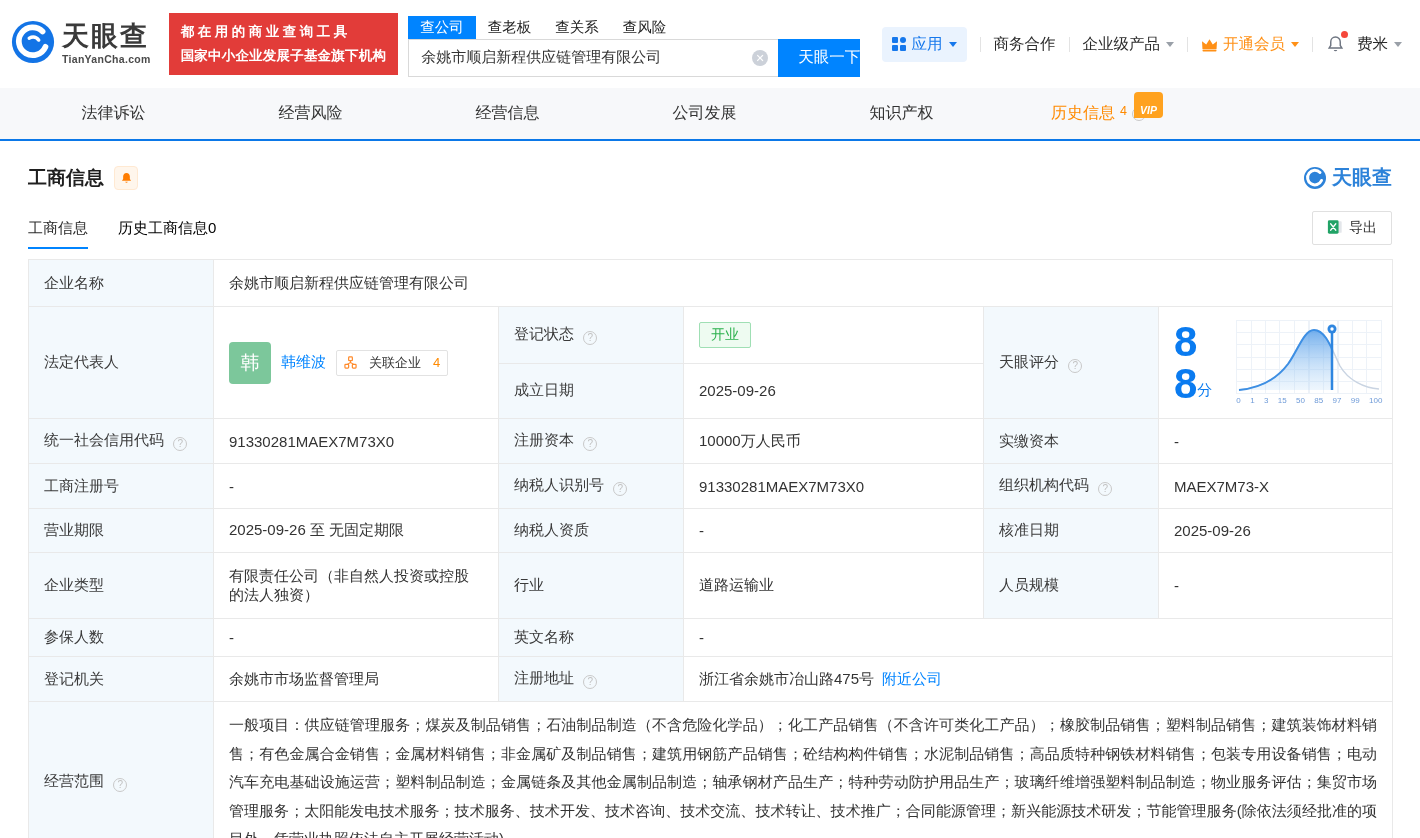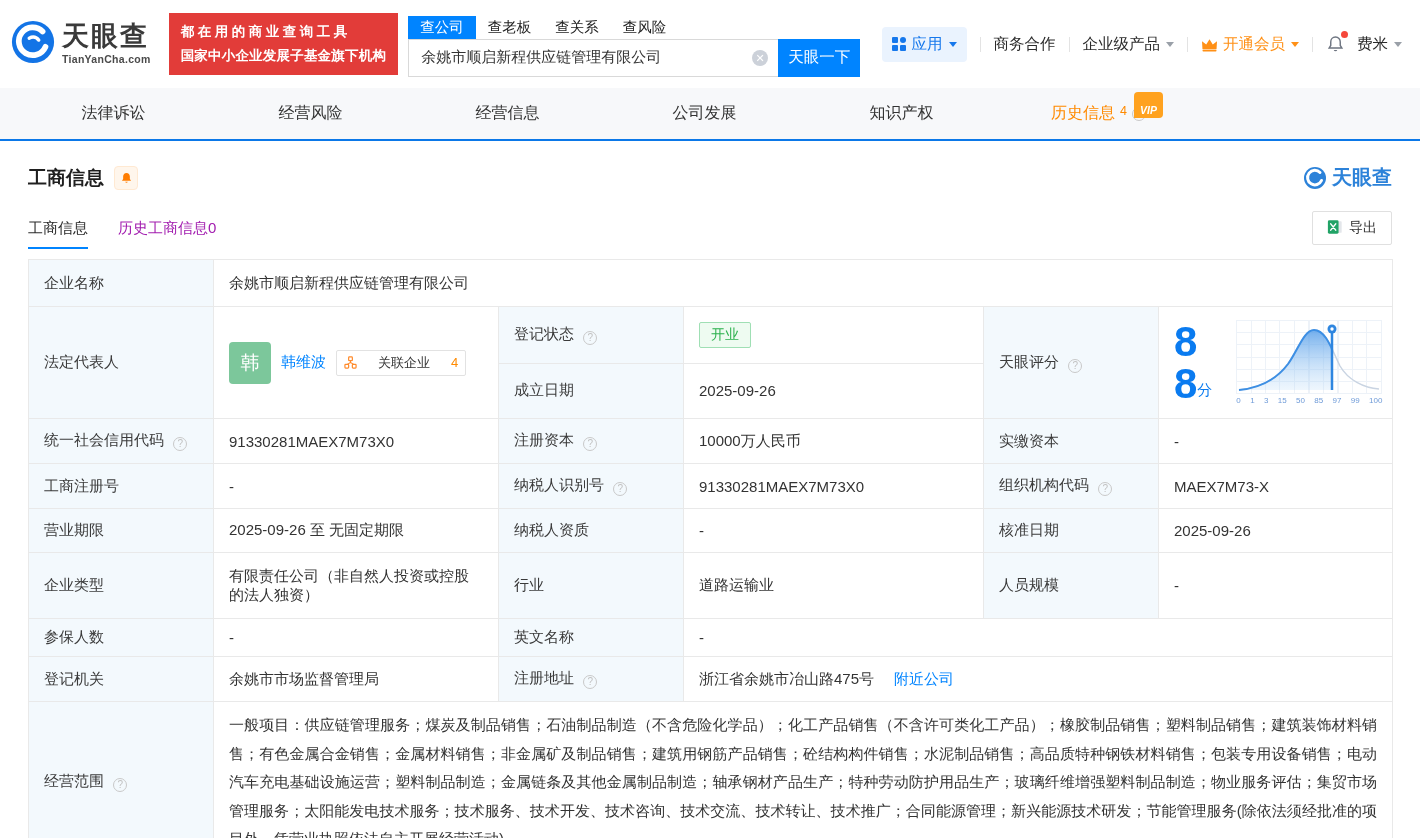--- a/index.html
+++ b/index.html
@@ -18,21 +18,21 @@
 
   .search { margin-left:10px; width:452px; }
   .search-tabs { display:flex; align-items:flex-end; height:27px; }
   .search-tab { font-size:14.5px; color:#222; padding:2px 12px; cursor:pointer; line-height:1.3; }
   .search-tab.active { background:#0084ff; color:#fff; }
   .search-box { display:flex; height:38px; }
   .search-input-wrap { position:relative; width:370px; }
   .search-input { width:100%; height:38px; border:1px solid #d9d9d9; border-right:none; padding:0 36px 0 12px; font-size:15px; color:#333; outline:none; font-family:inherit; }
   .clear-ic { position:absolute; right:10px; top:11px; width:16px; height:16px; border-radius:50%; background:#ccd1d9; color:#fff; font-size:11px; line-height:16px; text-align:center; cursor:pointer; }
   .clear-ic::before { content:"✕"; }
-  .search-btn { width:82px; height:38px; background:#0084ff; color:#fff; font-size:15.5px; border:none; cursor:pointer; font-family:inherit; }
+  .search-btn { width:82px; height:38px; background:#0084ff; color:#fff; font-size:15.5px; border:none; cursor:pointer; font-family:inherit;text-align:right; }
 
   .hnav { margin-left:auto; display:flex; align-items:center; }
   .hnav .divider { width:1px; height:15px; background:#e3e3e3; margin:0 13px; }
   .hnav-item { font-size:15.5px; color:#2b2b2b; cursor:pointer; display:flex; align-items:center; white-space:nowrap; }
   .apps-btn { background:#eaf3fe; border-radius:4px; padding:7px 10px; color:#1678ec; }
   .apps-ic { display:grid; grid-template-columns:6px 6px; grid-gap:2px; margin-right:6px; }
   .apps-ic i { width:6px; height:6px; background:#1678ec; border-radius:1px; }
   .apps-ic i.dot { border-radius:50%; }
   .caret { width:0; height:0; border-left:4.5px solid transparent; border-right:4.5px solid transparent; border-top:5px solid #9aa0a8; margin-left:6px; }
   .caret.blue { border-top-color:#1678ec; }
@@ -56,47 +56,47 @@
 
   
   .content { padding:0 28px; }
   .sec-head { margin-top:23px; display:flex; align-items:center; }
   .sec-title { font-size:19px; font-weight:bold; color:#1f1f1f; }
   .bell-chip { margin-left:10px; width:24px; height:24px; background:#fff6ec; border:1px solid #ffe9d2; border-radius:4px; display:flex; align-items:center; justify-content:center; cursor:pointer; }
   .watermark { margin-left:auto; display:flex; align-items:center; }
   .watermark-txt { font-size:20px; font-weight:bold; color:#2c82d9; margin-left:5px; }
 
   .subtabs { margin-top:20px; display:flex; align-items:flex-end; }
-  .subtab { font-size:15px; color:#a21caf; margin-right:30px; padding-bottom:9px; cursor:pointer; border-bottom:2.5px solid transparent; }
+  .subtab { font-size:15px; color:#000000; margin-right:30px; padding-bottom:9px; cursor:pointer; border-bottom:2.5px solid transparent; }
   .subtab.active { color:#2b2b2b; border-bottom-color:#0084ff; }
   .export-btn { margin-left:auto; display:flex; align-items:center; gap:6px; border:1px solid #e0e0e0; border-radius:2px; background:#fff; height:34px; padding:0 14px; font-size:14px; color:#333; cursor:pointer; margin-bottom:4px; font-family:inherit; }
 
   
   table.info { width:100%; border-collapse:collapse; margin-top:10px; table-layout:fixed; }
   table.info td { border:1px solid #e9e9e9; font-size:15px; padding:9px 15px; vertical-align:middle; word-break:break-all; }
   td.lab { background:#f3f9fd; color:#3a3a3a; }
   td.lab .q-ic { vertical-align:-2px; }
   td.val { background:#fff; color:#333; }
   .rep-cell { display:flex; align-items:center; gap:10px; }
   .avatar { width:42px; height:42px; border-radius:4px; background:#7cc79b; color:#fff; font-size:19px; display:flex; align-items:center; justify-content:center; cursor:pointer; flex:0 0 auto; }
   a.lnk { color:#0084ff; text-decoration:none; cursor:pointer; }
-  .rel-badge { display:inline-flex; align-items:center; gap:21px; border:1px solid #e2e2e2; border-radius:2px; padding:3px 7px; font-size:13px; color:#333; cursor:pointer; background:#fff; white-space:nowrap; }
+  .rel-badge { display:inline-flex; align-items:center; gap:12px; border:1px solid #e2e2e2; border-radius:2px; padding:3px 7px; font-size:13px; color:#333; cursor:pointer; background:#fff; white-space:nowrap; }
   .rel-badge .n { color:#ff8a00; }
   .status-badge { display:inline-block; padding:3px 11px; background:#eefbf1; border:1px solid #9fdfb4; color:#2db14e; font-size:14px; border-radius:2px; }
   .score-cell { display:flex; align-items:center; gap:24px; padding:4px 0; }
   .score-num { font-size:42px; font-weight:bold; color:#0a7bf0; line-height:1; }
   .score-unit { font-size:15px; color:#0a7bf0; margin-bottom:5px; }
   .score-val { display:flex; align-items:flex-end; }
   .score-chart-wrap { width:146px; }
   .score-chart { position:relative; width:146px; height:74px;
      background-image:repeating-linear-gradient(to right,#edf2f8 0 1px,transparent 1px 14.5px),
                       repeating-linear-gradient(to bottom,#edf2f8 0 1px,transparent 1px 12.2px); }
   .score-ticks { width:146px; display:flex; justify-content:space-between; font-size:8px; color:#6f9bd8; margin-top:2px; }
   .scope { line-height:1.9; text-align:justify; }
-  .addr-cell .lnk { margin-left:20px; }
+  .addr-cell .lnk { margin-left:8px; }
 </style>
 </head>
 <body>
 
 <div class="page">
 
   <div class="header">
     <div class="logo">
       <span>
         <svg width="46" height="46" viewBox="0 0 48 48">

